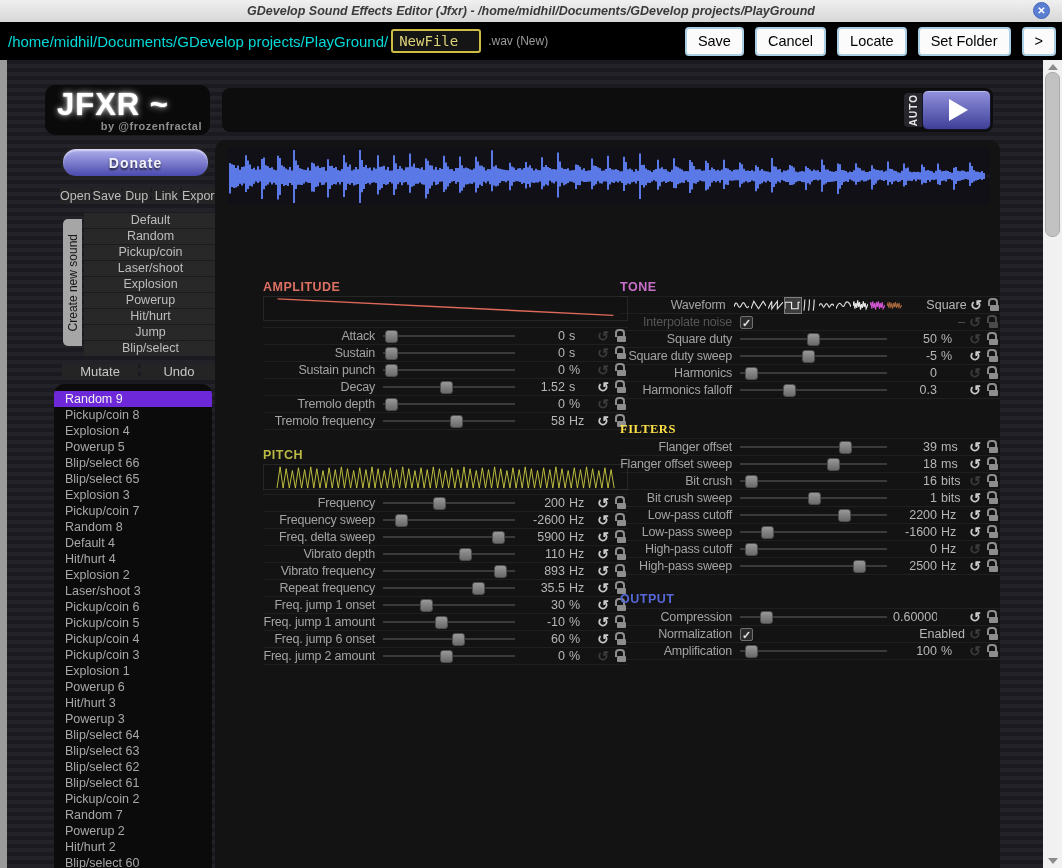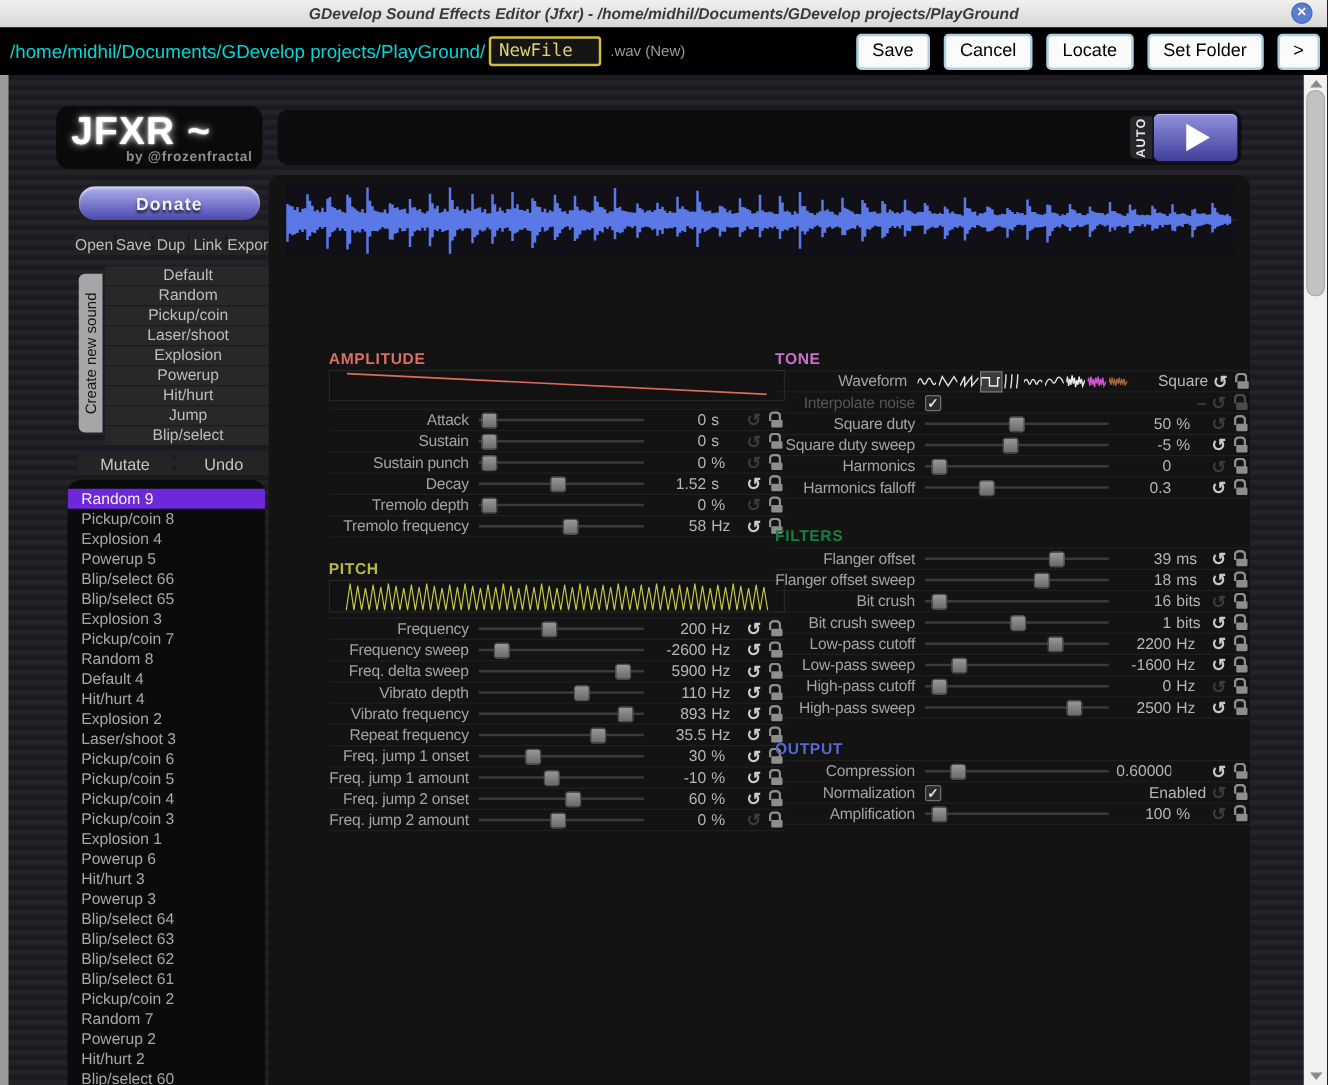--- a/index.html
+++ b/index.html
@@ -386,21 +386,21 @@
                   <span class="plabel">Freq. jump 1 amount</span>
                   <span class="ptrack">
                     <span class="phandle" style="left: calc(44% - 5.7px);"></span>
                   </span>
                   <span class="pval">-10</span>
                   <span class="punit">%</span>
                   <span class="picon-reset">↺</span>
                   <span class="plock"></span>
                 </div>
                 <div class="prow">
-                  <span class="plabel">Freq. jump 2 onset</span>
+                  <span class="plabel">Freq. jump 6 onset</span>
                   <span class="ptrack">
                     <span class="phandle" style="left: calc(58% - 7.5px);"></span>
                   </span>
                   <span class="pval">60</span>
                   <span class="punit">%</span>
                   <span class="picon-reset">↺</span>
                   <span class="plock"></span>
                 </div>
                 <div class="prow">
                   <span class="plabel">Freq. jump 2 amount</span>
@@ -524,21 +524,21 @@
                     <span class="phandle" style="left: calc(32% - 4.2px);"></span>
                   </span>
                   <span class="pval">0.3</span>
                   <span class="punit"></span>
                   <span class="picon-reset">↺</span>
                   <span class="plock"></span>
                 </div>
               </div>
             </div>
             <div class="psection" style="margin-top: 23px;">
-              <div class="ptitle" style="color: #15803d;">FILTERS</div>
+              <div class="ptitle" style="color: #fde047; font-family: Liberation Serif, serif;">FILTERS</div>
               <div class="rows">
                 <div class="prow">
                   <span class="plabel">Flanger offset</span>
                   <span class="ptrack">
                     <span class="phandle" style="left: calc(74% - 9.6px);"></span>
                   </span>
                   <span class="pval">39</span>
                   <span class="punit">ms</span>
                   <span class="picon-reset">↺</span>
                   <span class="plock"></span>

